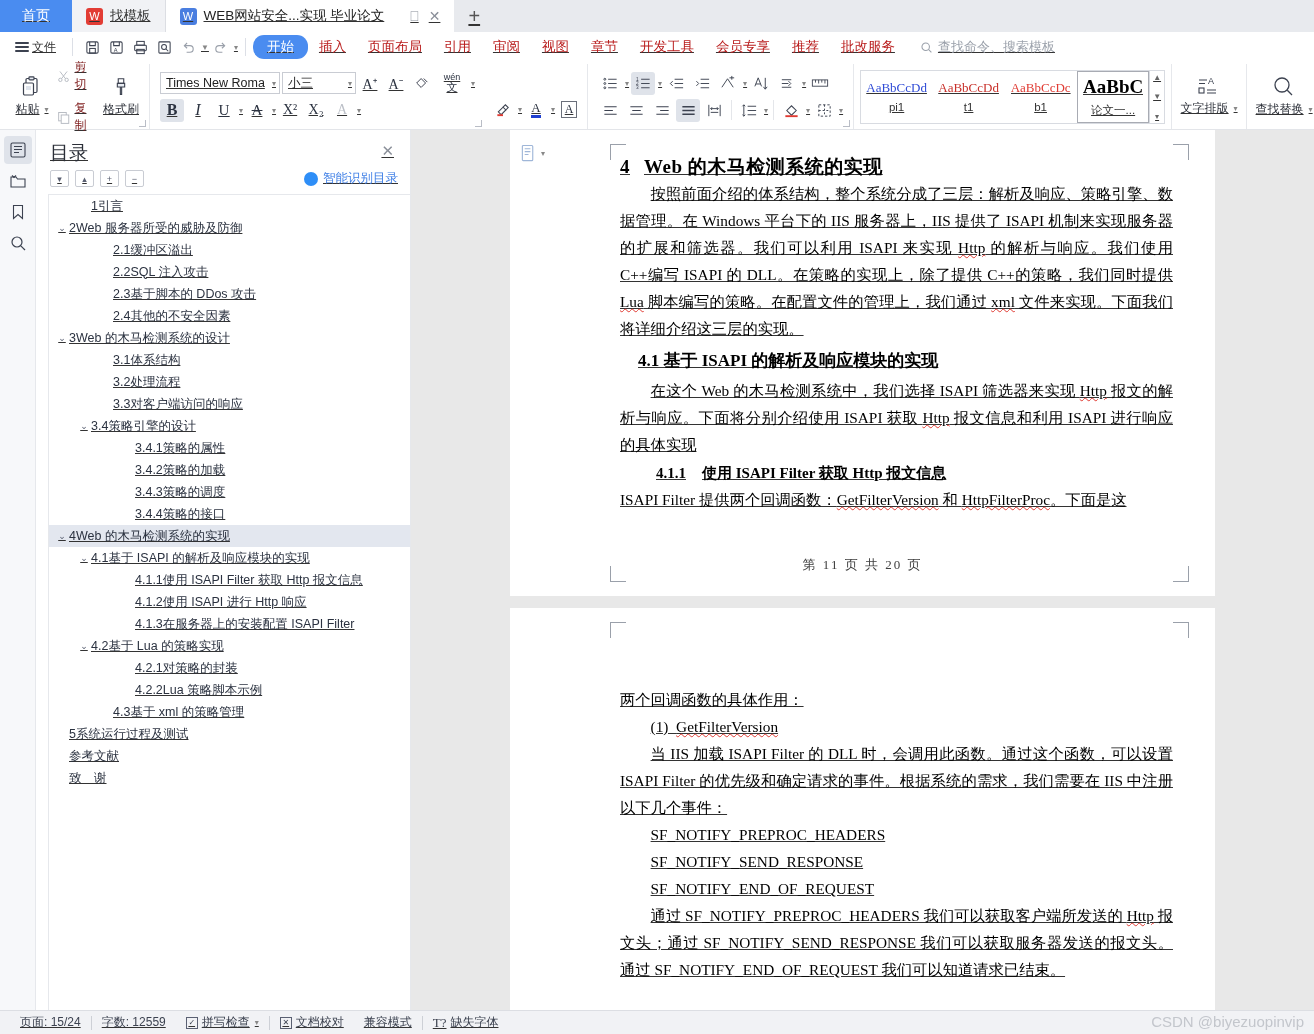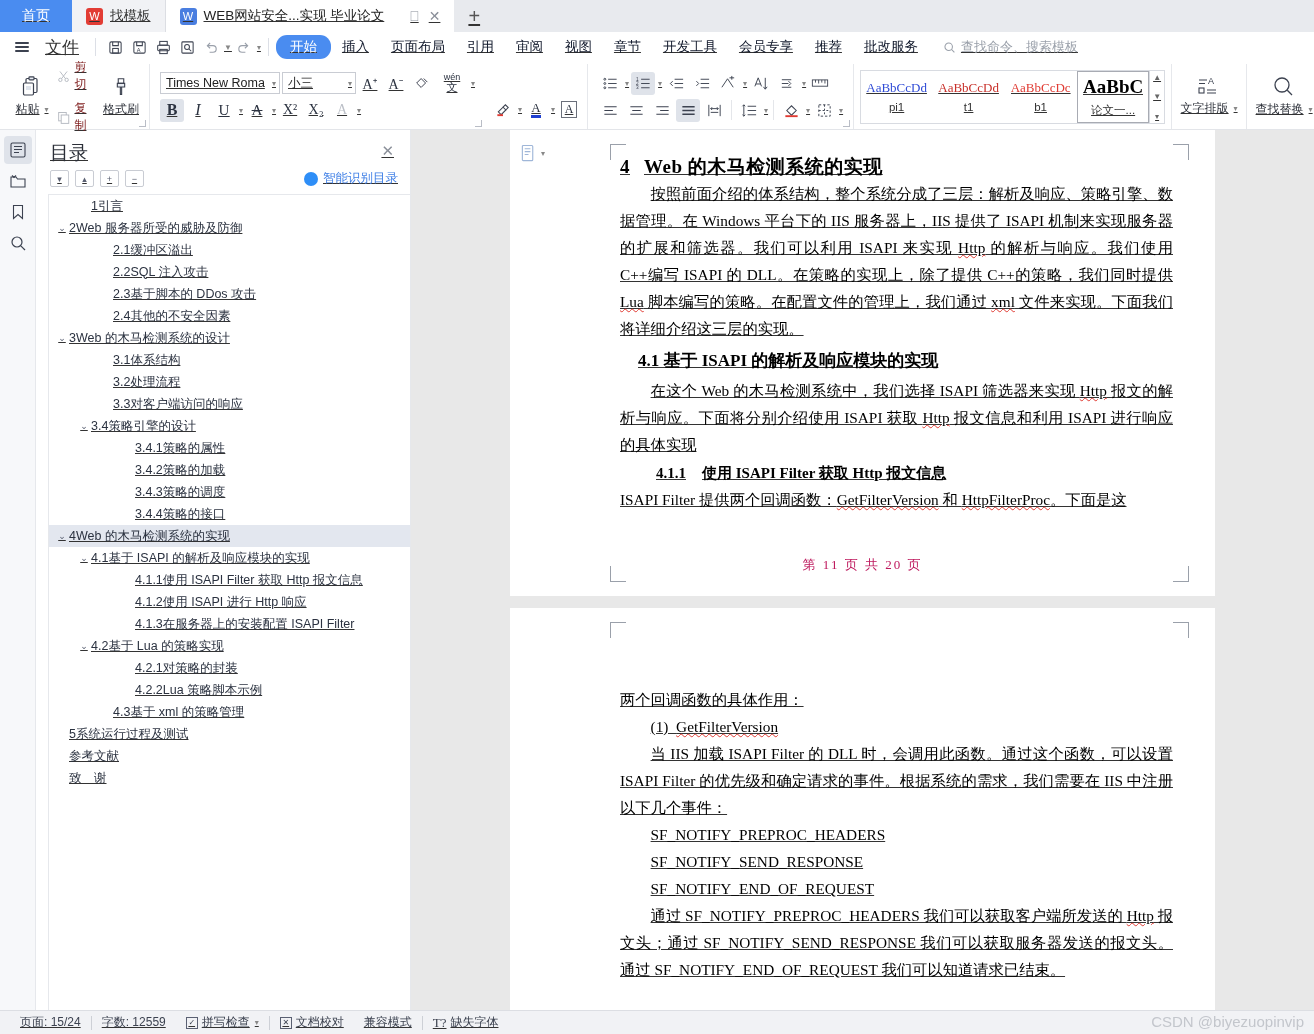--- a/index.html
+++ b/index.html
@@ -32,28 +32,28 @@
   .tab-spacer { flex: 1 1 auto; }
   .tab-actions { display: flex; align-items: center; gap: 10px; margin-left: 12px; color: #8a8f99; }
   .tab-actions .ic { cursor: pointer; font-size: 14px; line-height: 1; }
   .tab-plus { font-size: 20px; color: #555; padding: 0 14px; cursor: pointer; height: 32px; display: flex; align-items: center; }
 
   
   .menubar {
     height: 30px; flex: 0 0 30px; background: #fff; display: flex; align-items: center;
     padding: 0 6px; gap: 0px; border-bottom: none;
   }
-  .m-file { display: flex; align-items: center; gap: 16px; padding: 0 9px; font-size: 17px; cursor: pointer; justify-content: flex-end; }
+  .m-file { display: flex; align-items: center; gap: 3px; padding: 0 9px; font-size: 12px; cursor: pointer; justify-content: flex-end; }
   .hamburger { display: inline-flex; flex-direction: column; gap: 2.5px; width: 14px; }
   .hamburger i { display: block; height: 1.6px; background: #3c4250; border-radius: 1px; }
   .vsep { width: 1px; height: 18px; background: #dcdfe6; margin: 0 7px; }
   .qicon { width: 24px; height: 22px; display: inline-flex; align-items: center; justify-content: center; color: #3c4250; cursor: pointer; }
   .qicon svg { display: block; }
   .caret { font-size: 8px; color: #888; margin-left: 1px; }
-  .menu-item { padding: 3px 11px; font-size: 13.5px; color: #0f172a; cursor: pointer; border-radius: 11px; white-space: nowrap;}
+  .menu-item { padding: 3px 11px; font-size: 13.5px; color: #b91c1c; cursor: pointer; border-radius: 11px; white-space: nowrap;}
   .menu-item.sel { background: #4a8cf0; color: #fff; padding: 3px 14px; }
   .menu-search { display: flex; align-items: center; gap: 5px; color: #9aa0aa; font-size: 13px; margin-left: 14px; cursor: text; }
 
   
   .ribbon {
     height: 68px; flex: 0 0 68px; background: #fff; display: flex; align-items: stretch;
     border-bottom: 1px solid #e3e5e9; padding: 2px 4px 0 4px;
   }
   .rgroup { display: flex; align-items: center; padding: 0 6px; position: relative; }
   .rgroup + .rgroup { border-left: 1px solid #e6e8ec; }
@@ -122,21 +122,21 @@
   .docbody { padding: 24px 42px 0 110px; font-family: "Liberation Serif", "DejaVu Serif", serif; color: #000; }
   .h1 { font-size: 19px; font-weight: bold; margin-bottom: 0; letter-spacing: .5px; }
   .h1 .num { margin-right: 14px; }
   .h2 { font-size: 17px; font-weight: bold; margin: 7px 0 5px 18px; }
   .h3 { font-size: 15px; font-weight: bold; margin: 6px 0 3px 36px; }
   .h3 .num { margin-right: 16px; }
   .para { font-size: 15.3px; line-height: 27px; text-align: justify; text-indent: 2em; }
   .para.noind { text-indent: 0; }
   .mono-line { font-family: "Liberation Serif", serif; font-size: 15.3px; line-height: 27px; margin-left: 2em; }
   .sp { text-decoration: underline; text-decoration-style: wavy; text-decoration-color: #e03b33; text-decoration-thickness: 1px; }
-  .footer-pg { text-align: center; font-size: 13px; color: #be185d; font-family: "Liberation Serif", serif; position: absolute; bottom: 22px; left: 0; right: 0; letter-spacing: 2px;}
+  .footer-pg { text-align: center; font-size: 13px; color: #404040; font-family: "Liberation Serif", serif; position: absolute; bottom: 22px; left: 0; right: 0; letter-spacing: 2px;}
   .doc-mark { position: absolute; left: 10px; top: 14px; display: flex; align-items: center; gap: 3px; color: #9fb6d8; cursor: pointer; }
 
   
   .statusbar {
     height: 24px; flex: 0 0 24px; background: #f1f2f5; border-top: 1px solid #dcdee3;
     display: flex; align-items: center; padding: 0 10px; gap: 0px; font-size: 12px; color: #3c4250;
   }
   .sb { display: flex; align-items: center; gap: 4px; padding: 0 10px; cursor: pointer; white-space: nowrap; }
   .sb.plain { cursor: default; }
   .sbsep { width: 1px; height: 14px; background: #cdd0d6; }

